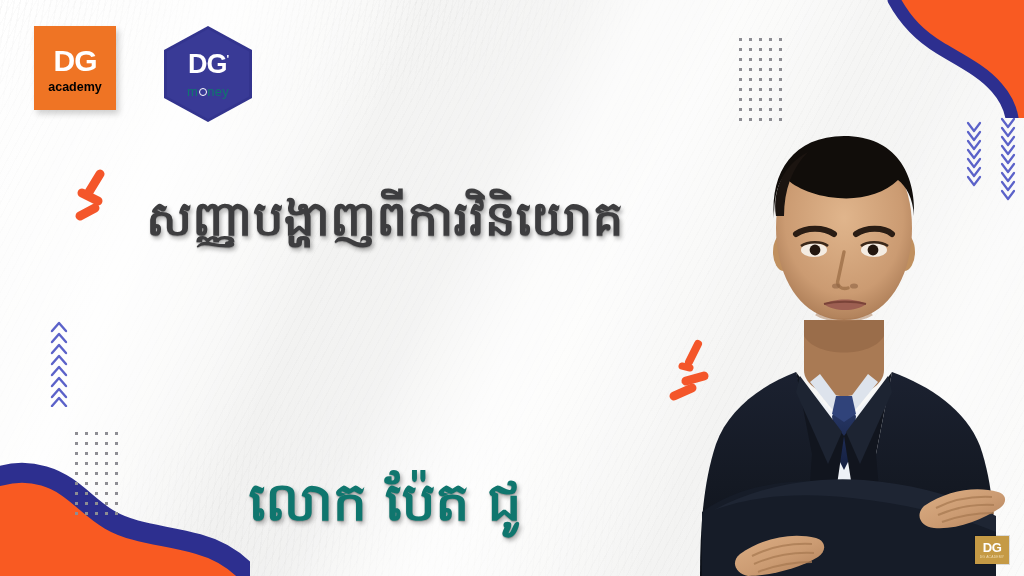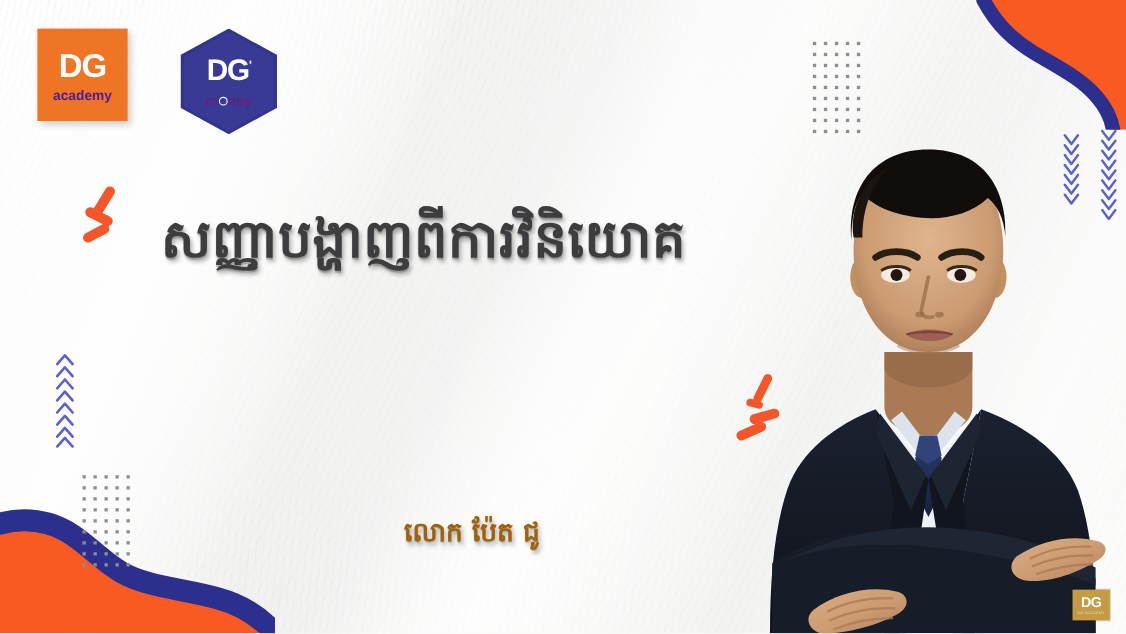--- a/index.html
+++ b/index.html
@@ -68,21 +68,21 @@
     width:82px; height:84px; background:#ef7424;
     box-shadow:3px 4px 6px rgba(0,0,0,.18);
     display:flex; flex-direction:column; align-items:center; justify-content:center;
     padding-top:4px;
   }
   .logo-academy .dg{
     color:#fff; font-weight:bold; font-size:30px; line-height:1;
     letter-spacing:-1px; font-family:"Liberation Sans", sans-serif;
   }
   .logo-academy .sub{
-    color:#4c1d95; font-size:12.5px; font-weight:bold; line-height:1; margin-top:5px;
+    color:#000000; font-size:12.5px; font-weight:bold; line-height:1; margin-top:5px;
     font-family:"Liberation Sans", sans-serif;
   }
 
   .logo-money{
     position:relative; width:88px; height:96px;
     display:flex; flex-direction:column; align-items:center; justify-content:center;
   }
   .logo-money .hex{
     position:absolute; inset:0; background:#33348e;
     clip-path:polygon(50% 0%,100% 25%,100% 75%,50% 100%,0% 75%,0% 25%);
@@ -93,21 +93,21 @@
     clip-path:polygon(50% 0%,100% 25%,100% 75%,50% 100%,0% 75%,0% 25%);
   }
   .logo-money .dg{
     position:relative; color:#fff; font-weight:bold; font-size:27px; line-height:1;
     letter-spacing:-1px; font-family:"Liberation Sans", sans-serif;
   }
   .logo-money .dg .tick{
     font-size:11px; vertical-align:super; font-weight:bold;
   }
   .logo-money .sub{
-    position:relative; color:#701a75; font-size:13px; line-height:1; margin-top:7px;
+    position:relative; color:#0f766e; font-size:13px; line-height:1; margin-top:7px;
     font-family:"Liberation Sans", sans-serif; letter-spacing:.3px;
   }
   .logo-money .sub .coin{
     display:inline-block; width:8px; height:8px; border:1.6px solid #fff;
     border-radius:50%; position:relative; top:0px; margin:0 .5px;
   }
 
   
   .dotgrid{ position:absolute; display:grid; gap:7px; }
   .dotgrid span{ width:3px; height:3px; background:#8d8d93; display:block; }
@@ -128,25 +128,24 @@
     font-family:"DejaVu Sans", sans-serif;
   }
   .title-line{
     color:#3d3d3f; font-size:48px; line-height:1.32; font-weight:bold;
     letter-spacing:.5px;
     text-shadow:2px 3px 4px rgba(0,0,0,.30), 0 1px 1px rgba(0,0,0,.22);
     white-space:nowrap;
   }
   .speaker-name{
     position:absolute; left:0; top:470px; width:770px; text-align:center;
-    color:#a16207; font-size:24px; font-weight:bold; line-height:1.2;
+    color:#0f766e; font-size:53px; font-weight:bold; line-height:1.2;
     font-family:"DejaVu Sans", sans-serif;
     text-shadow:2px 3px 4px rgba(0,0,0,.30), 0 1px 1px rgba(0,0,0,.22);
     white-space:nowrap;
-    margin-left:44px;
   }
 
   
   .presenter{ position:absolute; right:-6px; bottom:0; width:330px; height:452px; }
 
   
   .watermark{
     position:absolute; right:15px; bottom:12px;
     width:34px; height:28px; background:#c59a45;
     display:flex; flex-direction:column; align-items:center; justify-content:center;

